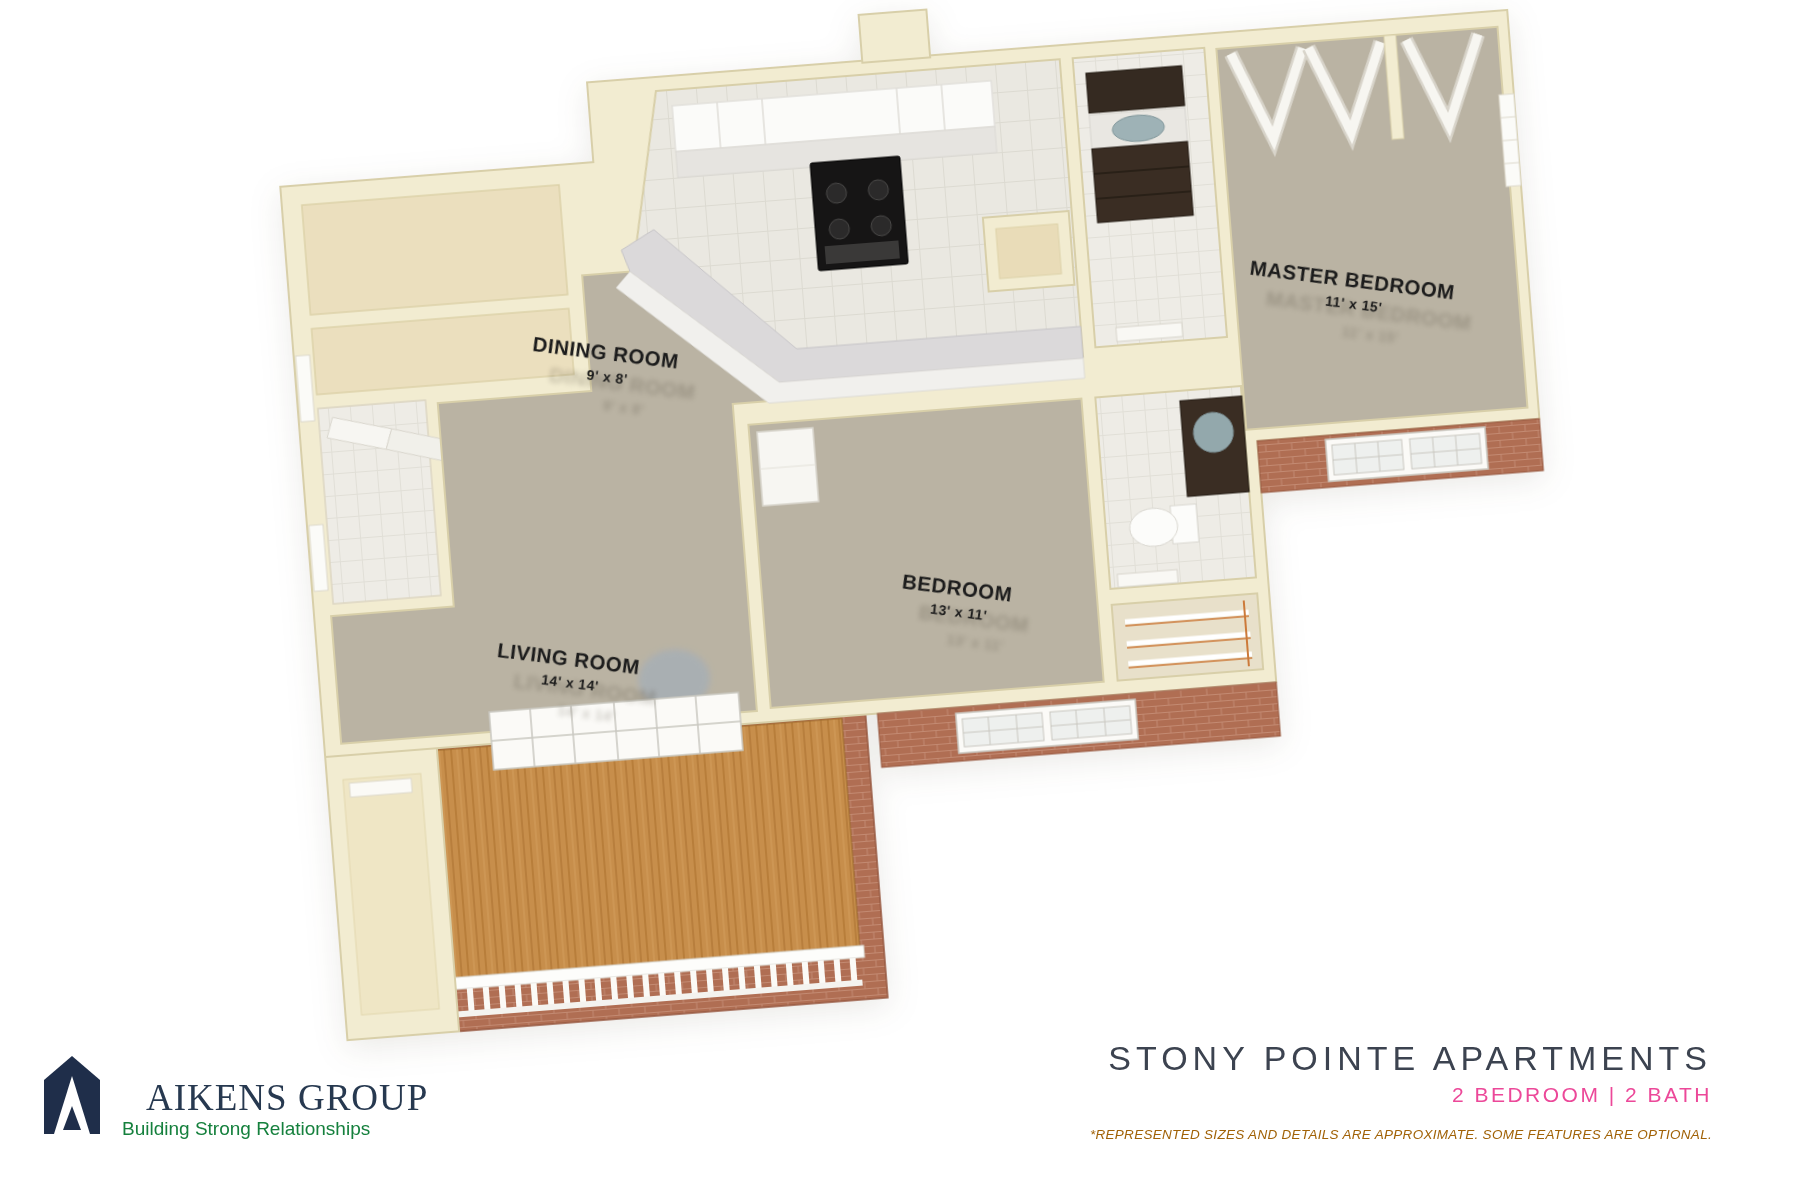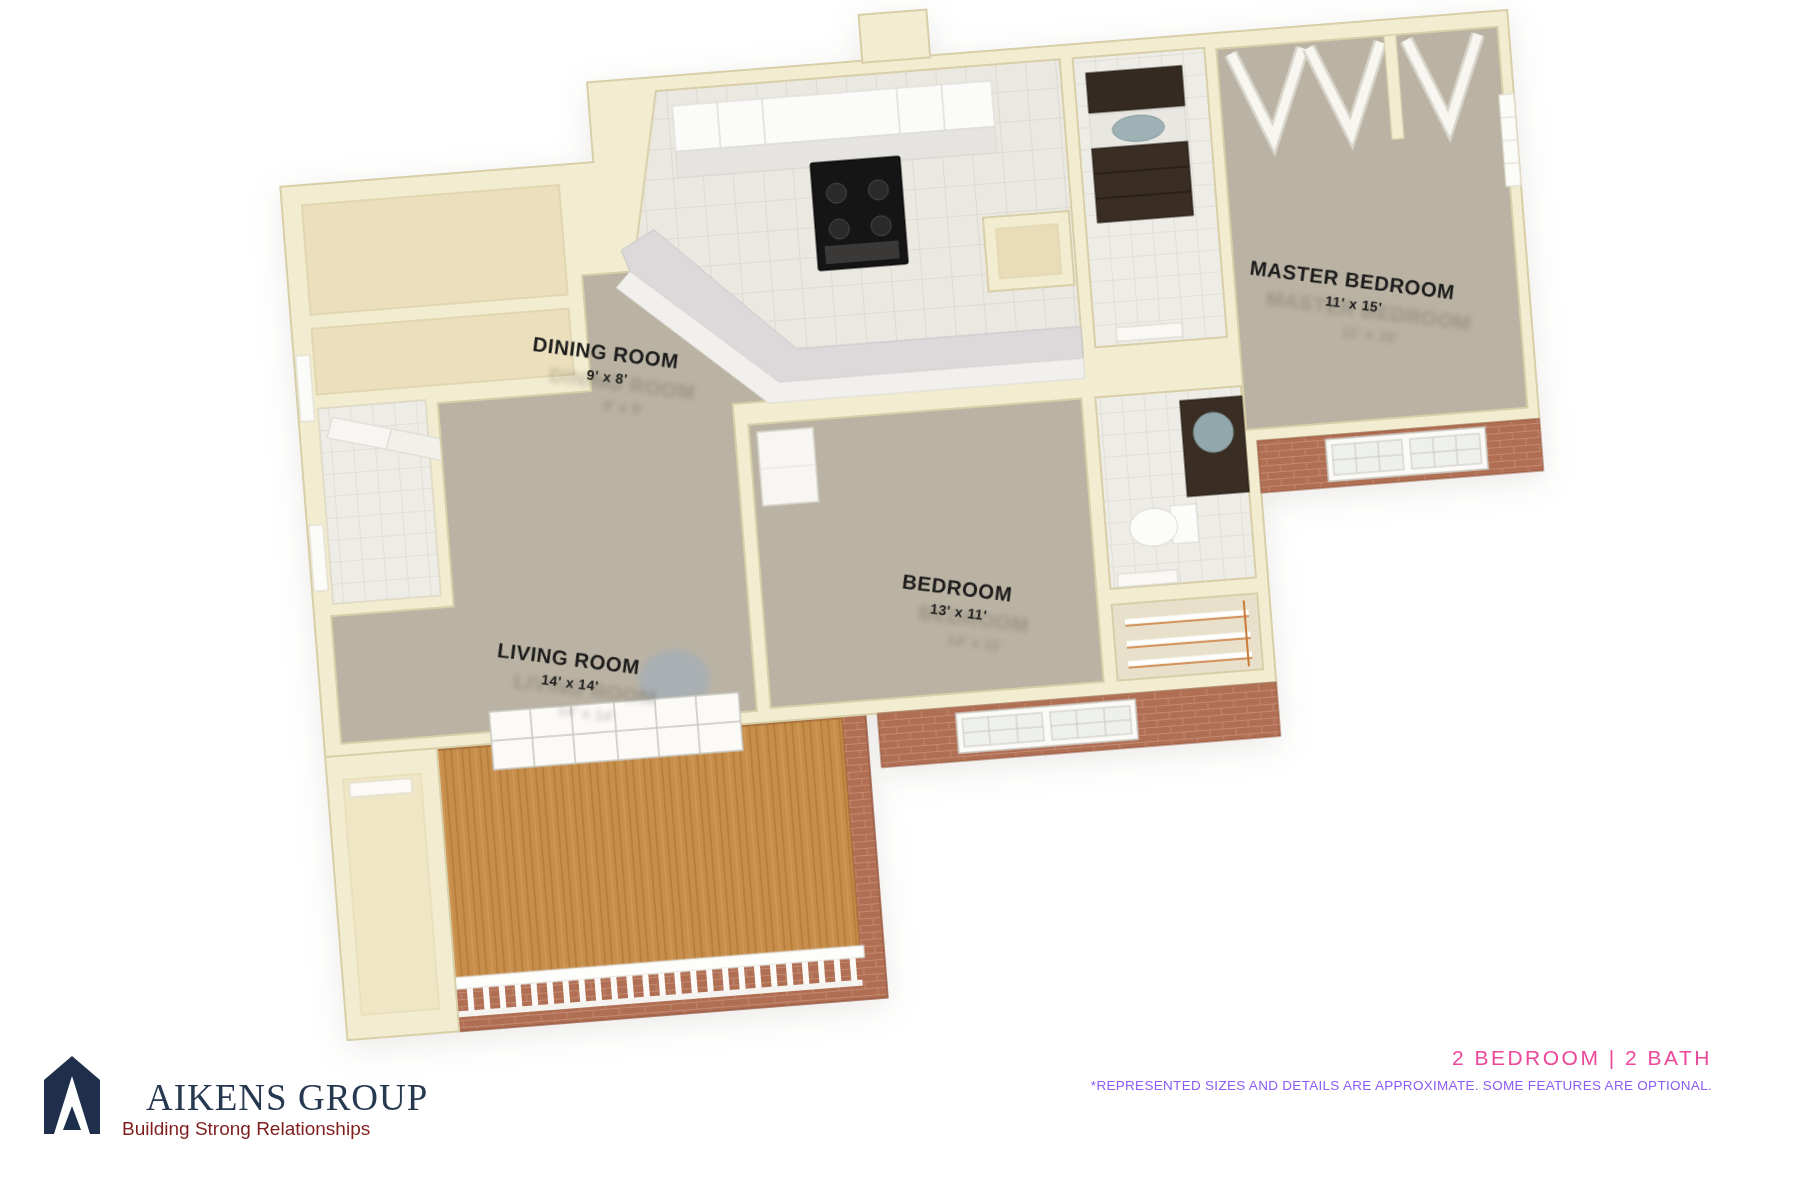--- a/index.html
+++ b/index.html
@@ -13,26 +13,26 @@
   .room-dims{font-size:14px;}
   .label-shadow{fill:#4d4638;opacity:.28;filter:blur(2.5px);}
   .blur-soft{filter:blur(3px);}
 
   
   .logo-block{position:absolute;left:40px;top:1052px;width:420px;}
   .logo-mark{position:absolute;left:0;top:0;}
   .logo-name{position:absolute;left:74px;top:24px;font-family:"Liberation Serif",serif;
              font-size:37px;color:#273950;letter-spacing:1px;white-space:nowrap;margin-left:32px;}
   .logo-tagline{position:absolute;left:82px;top:66px;font-family:"Liberation Sans",sans-serif;
-             font-size:19px;color:#7f1d1d;white-space:nowrap;}
+             font-size:19px;color:#15803d;white-space:nowrap;}
   .prop-block{position:absolute;right:88px;top:1040px;text-align:right;width:760px;}
   .prop-name{font-size:34px;color:#3c4350;letter-spacing:5px;font-weight:300;line-height:1.1;}
   .prop-location{margin-top:7px;font-size:21px;font-weight:bold;color:#1d3048;letter-spacing:.5px;}
   .prop-config{margin-top:6px;font-size:21px;color:#ec4899;letter-spacing:2.5px;}
-  .prop-disclaimer{margin-top:8px;font-size:13.5px;color:#8b5cf6;letter-spacing:.3px;}
+  .prop-disclaimer{margin-top:20px;font-size:13.5px;font-style:italic;color:#a16207;letter-spacing:.3px;}
 </style>
 </head>
 <body>
 
 <div class="canvas">
 
   <div class="plan">
     <svg width="1330" height="1010" viewBox="0 0 1330 1010">
       <defs>
         <pattern id="brickP" width="26" height="14" patternUnits="userSpaceOnUse">
@@ -218,17 +218,18 @@
     <svg class="logo-mark" width="64" height="86" viewBox="0 0 64 86">
       <path d="M32,4 L60,28 L60,82 L4,82 L4,28 Z" fill="#1f2e4a"></path>
       <path d="M32,24 L50,82 L14,82 Z" fill="#ffffff"></path>
       <path d="M32,54 L41,78 L23,78 Z" fill="#1f2e4a"></path>
     </svg>
     <div class="logo-name">AIKENS GROUP</div>
     <div class="logo-tagline">Building Strong Relationships</div>
   </div>
 
   <div class="prop-block">
+    <div class="prop-name">STONY POINTE APARTMENTS</div>
     <div class="prop-config">2 BEDROOM | 2 BATH</div>
     <div class="prop-disclaimer">*REPRESENTED SIZES AND DETAILS ARE APPROXIMATE. SOME FEATURES ARE OPTIONAL.</div>
   </div>
 
 </div>
 
 </body></html>

